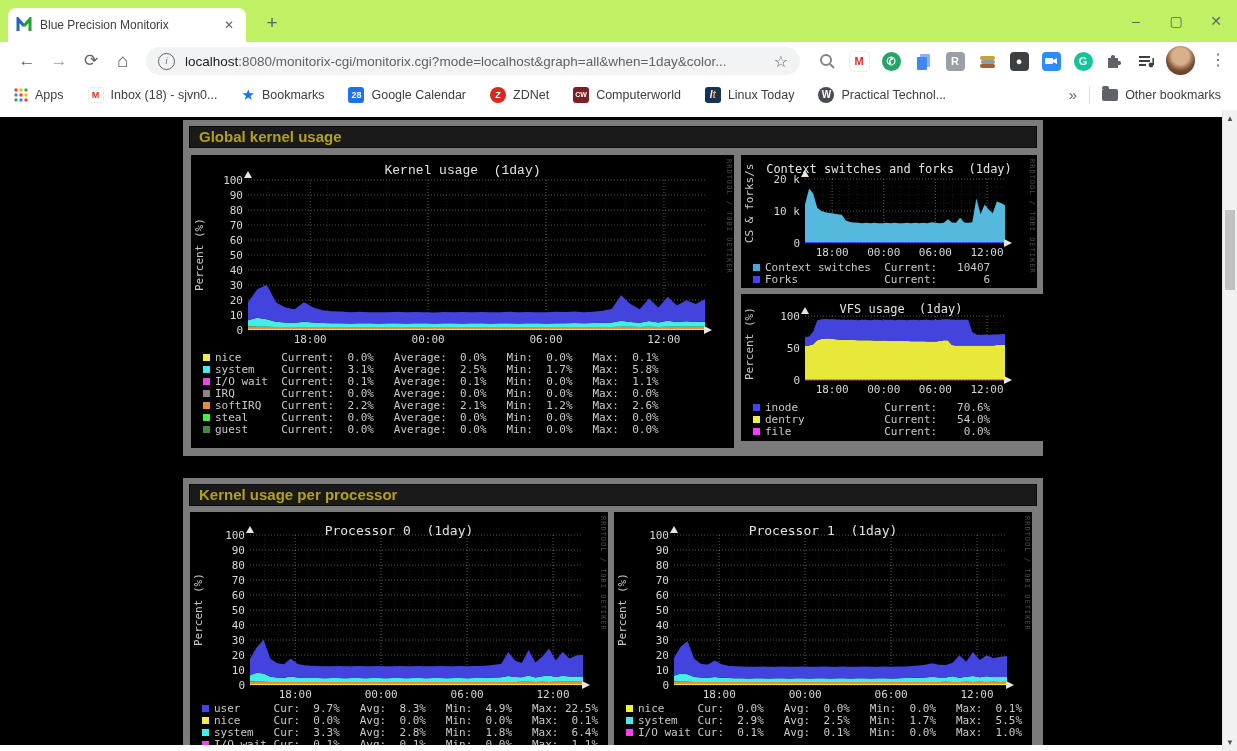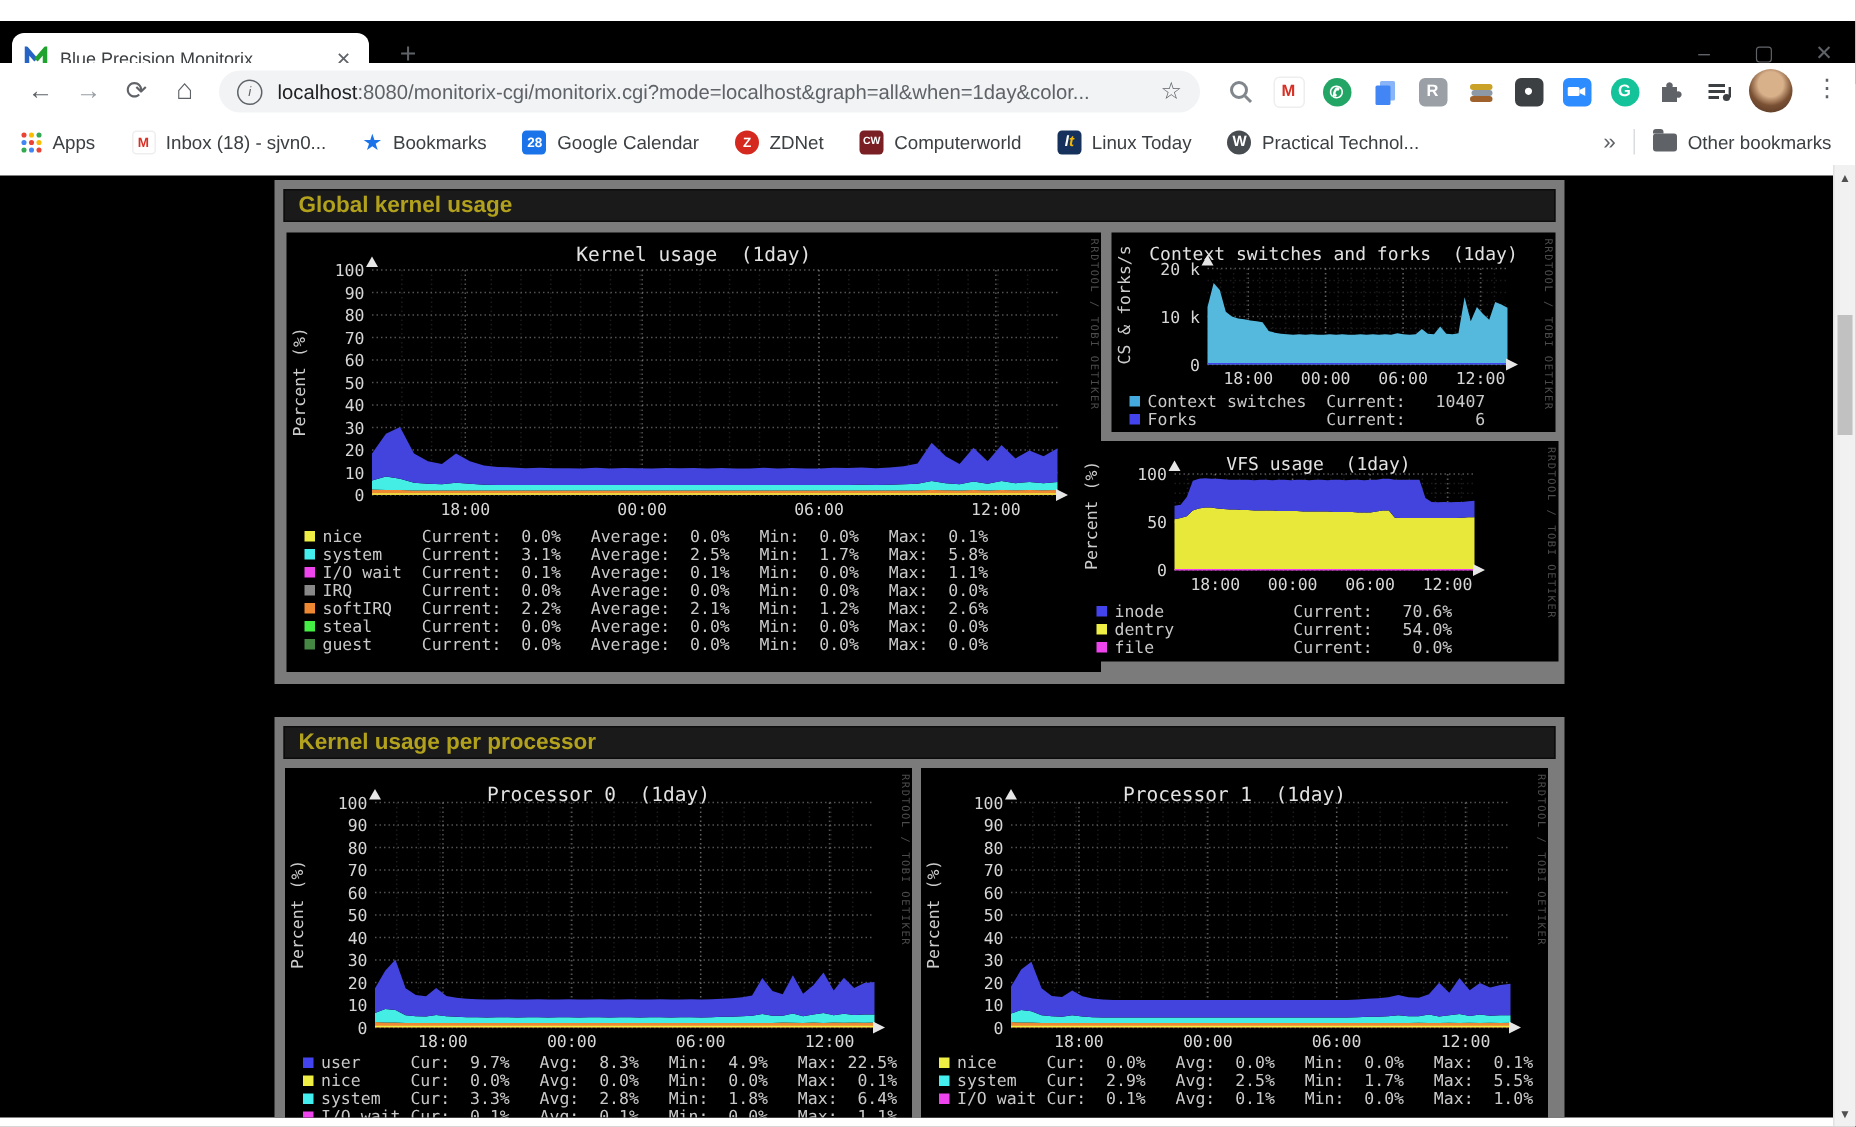--- a/index.html
+++ b/index.html
@@ -1,19 +1,19 @@
 <!DOCTYPE html>
 <html><head>
 <meta charset="utf-8">
 <style>
   html,body{margin:0;padding:0;background:#fff;font-family:"Liberation Sans",sans-serif;}
   .screen{position:relative;width:1237px;height:751px;overflow:hidden;background:#fff;}
 
   
-  .tabstrip{position:absolute;left:0;top:0;width:100%;height:42px;background:#000000;margin-top:14px;}
+  .tabstrip{position:absolute;left:0;top:0;width:100%;height:42px;background:#bef264;}
   .tab{position:absolute;left:8px;top:8px;width:238px;height:34px;background:#fff;border-radius:8px 8px 0 0;display:flex;align-items:center;padding:0 8px;box-sizing:border-box;}
   .tab-title{font-size:12px;color:#3c4043;margin-left:8px;flex:1;white-space:nowrap;overflow:hidden;}
   .tab-close{color:#5f6368;font-size:12px;padding:2px 4px;cursor:pointer;}
   .newtab{position:absolute;left:260px;top:11px;width:24px;height:24px;color:#5f6368;font-size:19px;line-height:24px;text-align:center;border-radius:50%;}
   .winctl{position:absolute;right:8px;top:8px;display:flex;gap:14px;}
   .winctl span{width:26px;text-align:center;color:#5f6368;font-size:14px;line-height:26px;}
   .toolbar{position:absolute;left:0;top:42px;width:100%;height:37px;background:#fff;}
   .navic{position:absolute;top:6px;width:26px;height:26px;text-align:center;line-height:26px;font-size:17px;color:#5f6368;border-radius:50%;}
   .omnibox{position:absolute;left:146px;top:5px;width:654px;height:28px;background:#f1f3f4;border-radius:14px;display:flex;align-items:center;padding:0 12px;box-sizing:border-box;}
   .infoic{width:15px;height:15px;border:1.4px solid #5f6368;border-radius:50%;color:#5f6368;font-size:9px;line-height:15px;text-align:center;font-style:italic;flex:none;}
@@ -52,24 +52,24 @@
   .gtitle.sm{font-size:12px;}
   .ylab{position:absolute;left:2px;writing-mode:vertical-rl;transform:rotate(180deg);color:#cccccc;font-size:11px;text-align:center;white-space:nowrap;}
   .wm{position:absolute;right:1px;top:4px;writing-mode:vertical-rl;color:#4c4c4c;font-size:7px;letter-spacing:1px;}
   .legend{position:absolute;left:12px;color:#c9c9c9;font-size:11px;}
   .lgrow{display:flex;align-items:center;height:12px;}
   .lgbox{width:7px;height:7px;margin-right:5px;flex:none;}
   .lgtext{white-space:pre;font-family:"DejaVu Sans Mono",monospace;}
 
   .g-kernel{left:8px;top:35px;width:543px;height:293px;}
   .g-ctx{left:558px;top:35px;width:296px;height:133px;}
-  .g-vfs{left:536px;top:174px;width:320px;height:147px;}
+  .g-vfs{left:558px;top:174px;width:320px;height:147px;}
   .g-proc0{left:7px;top:34px;width:418px;height:293px;}
   .g-proc1{left:431px;top:34px;width:418px;height:293px;}
-  .g-kernel .gtitle{top:8px;} .g-kernel .ylab{top:25px;height:150px;} .g-kernel .legend{top:196px;}
+  .g-kernel .gtitle{top:8px;font-family:Liberation Mono, monospace;} .g-kernel .ylab{top:25px;height:150px;} .g-kernel .legend{top:196px;}
   .g-ctx .gtitle{top:7px;} .g-ctx .ylab{top:24px;height:64px;} .g-ctx .legend{top:106px;}
   .g-vfs .gtitle{top:8px;} .g-vfs .ylab{top:22px;height:64px;} .g-vfs .legend{top:107px;}
   .g-proc0 .gtitle,.g-proc1 .gtitle{top:11px;}
   .g-proc0 .ylab,.g-proc1 .ylab{top:23px;height:150px;}
   .g-proc0 .legend,.g-proc1 .legend{top:190px;}
 
   .gm{stroke:rgba(170,170,170,0.16);stroke-dasharray:1 2;}
   .gM{stroke:rgba(215,215,215,0.38);stroke-dasharray:1 2;}
   text.gy{fill:#d6d6d6;font:11px "DejaVu Sans Mono",monospace;text-anchor:end;}
   text.gx{fill:#d6d6d6;font:11px "DejaVu Sans Mono",monospace;text-anchor:middle;}

